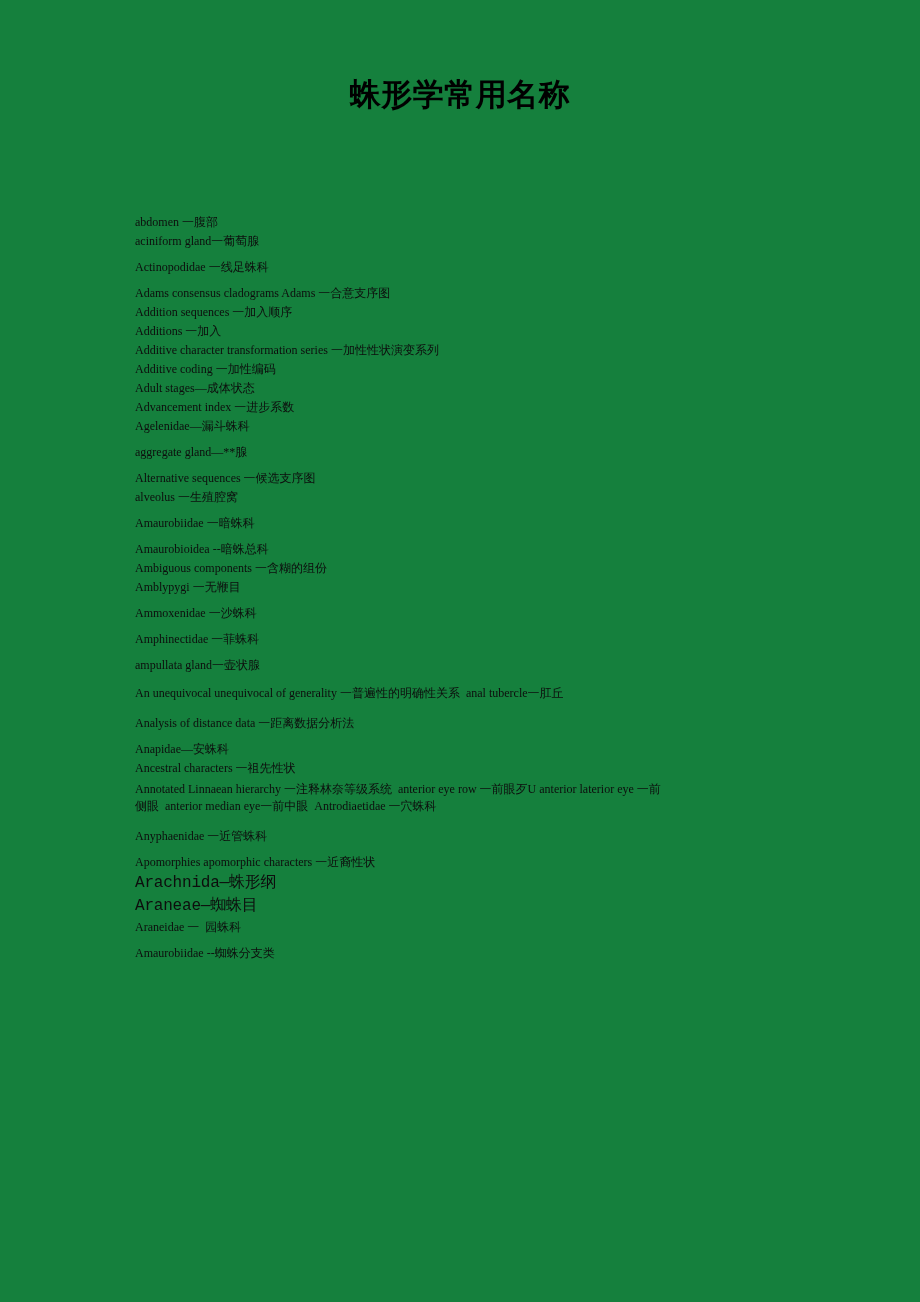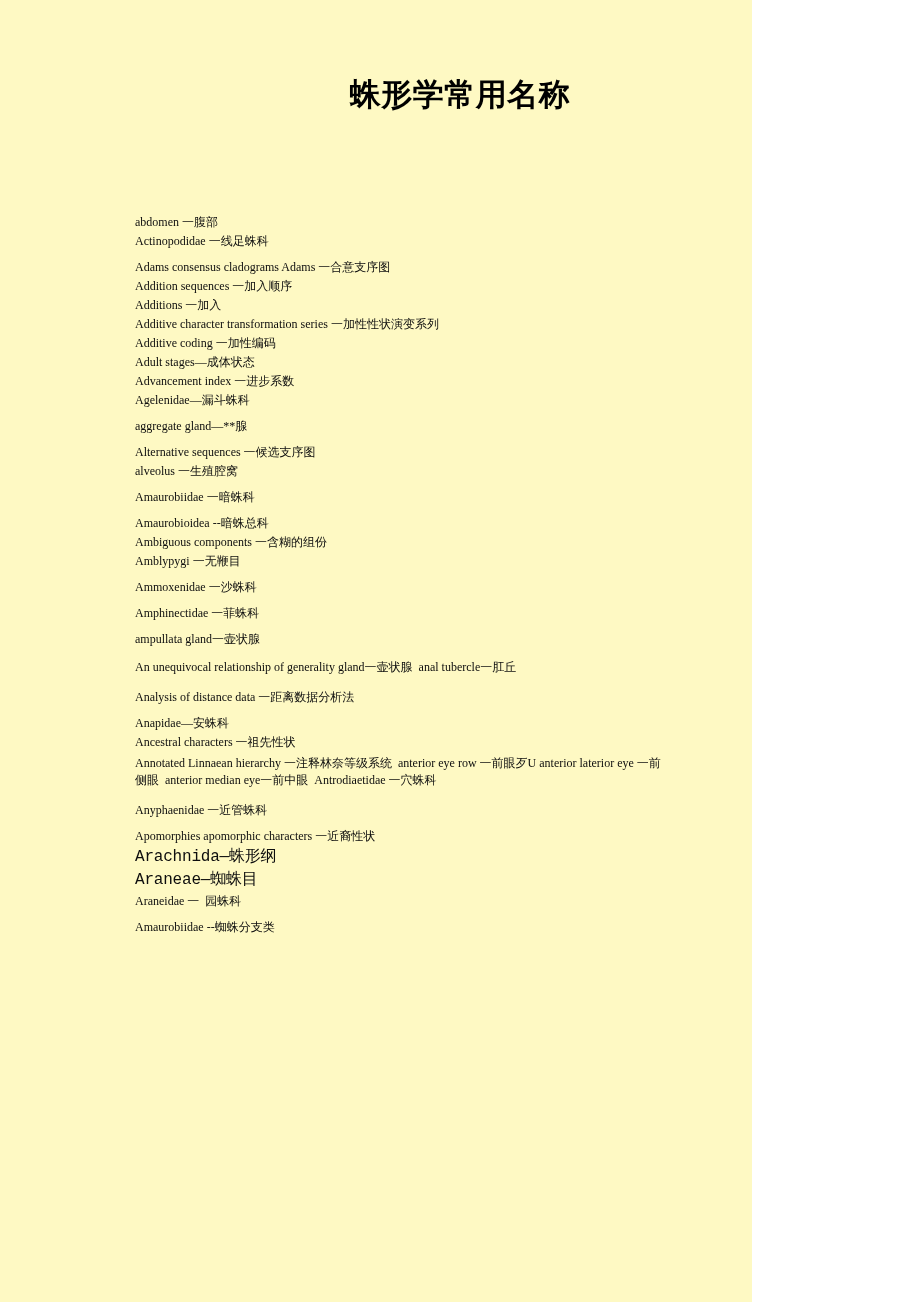--- a/index.html
+++ b/index.html
@@ -9,23 +9,23 @@
   }
   body {
     width: 920px;
     height: 1302px;
     font-family: "Liberation Serif", "DejaVu Serif", serif;
     color: #000000;
     -webkit-font-smoothing: antialiased;
   }
   .page {
     position: relative;
-    width: 752px;
+    width: 920px;
     height: 1302px;
-    background: #fef9c3;
+    background: #15803d;
     box-sizing: border-box;
     overflow: hidden;
   }
   .doc-title {
     position: absolute;
     top: 76px;
     left: 0;
     width: 920px;
     text-align: center;
     font-family: "Liberation Serif", "DejaVu Serif", serif;
@@ -61,40 +61,41 @@
 </style>
 </head>
 <body>
 
 <div class="page">
 
   <div class="doc-title">蛛形学常用名称</div>
 
   <div class="glossary">
       <div class="entry tight">abdomen 一腹部</div>
+      <div class="entry loose">aciniform gland一葡萄腺</div>
       <div class="entry loose">Actinopodidae 一线足蛛科</div>
       <div class="entry tight">Adams consensus cladograms Adams 一合意支序图</div>
       <div class="entry tight">Addition sequences 一加入顺序</div>
       <div class="entry tight">Additions 一加入</div>
       <div class="entry tight">Additive character transformation series 一加性性状演变系列</div>
       <div class="entry tight">Additive coding 一加性编码</div>
       <div class="entry tight">Adult stages—成体状态</div>
       <div class="entry tight">Advancement index 一进步系数</div>
       <div class="entry loose">Agelenidae—漏斗蛛科</div>
       <div class="entry loose">aggregate gland—**腺</div>
       <div class="entry tight">Alternative sequences 一候选支序图</div>
       <div class="entry loose">alveolus 一生殖腔窝</div>
       <div class="entry loose">Amaurobiidae 一暗蛛科</div>
       <div class="entry tight">Amaurobioidea --暗蛛总科</div>
       <div class="entry tight">Ambiguous components 一含糊的组份</div>
       <div class="entry loose">Amblypygi 一无鞭目</div>
       <div class="entry loose">Ammoxenidae 一沙蛛科</div>
       <div class="entry loose">Amphinectidae 一菲蛛科</div>
       <div class="entry loose">ampullata gland一壶状腺</div>
-      <div class="entry loose wrap">An unequivocal relationship of generality gland一壶状腺  anal tubercle一肛丘</div>
+      <div class="entry loose wrap">An unequivocal unequivocal of generality 一普遍性的明确性关系  anal tubercle一肛丘</div>
       <div class="entry loose">Analysis of distance data 一距离数据分析法</div>
       <div class="entry tight">Anapidae—安蛛科</div>
       <div class="entry tight">Ancestral characters 一祖先性状</div>
       <div class="entry loose wrap">Annotated Linnaean hierarchy 一注释林奈等级系统  anterior eye row 一前眼歹U anterior laterior eye 一前侧眼  anterior median eye一前中眼  Antrodiaetidae 一穴蛛科</div>
       <div class="entry loose">Anyphaenidae 一近管蛛科</div>
       <div class="entry tight">Apomorphies apomorphic characters 一近裔性状</div>
       <div class="entry tight mono">Arachnida—蛛形纲</div>
       <div class="entry tight mono">Araneae—蜘蛛目</div>
       <div class="entry loose">Araneidae 一  园蛛科</div>
       <div class="entry loose">Amaurobiidae --蜘蛛分支类</div>

